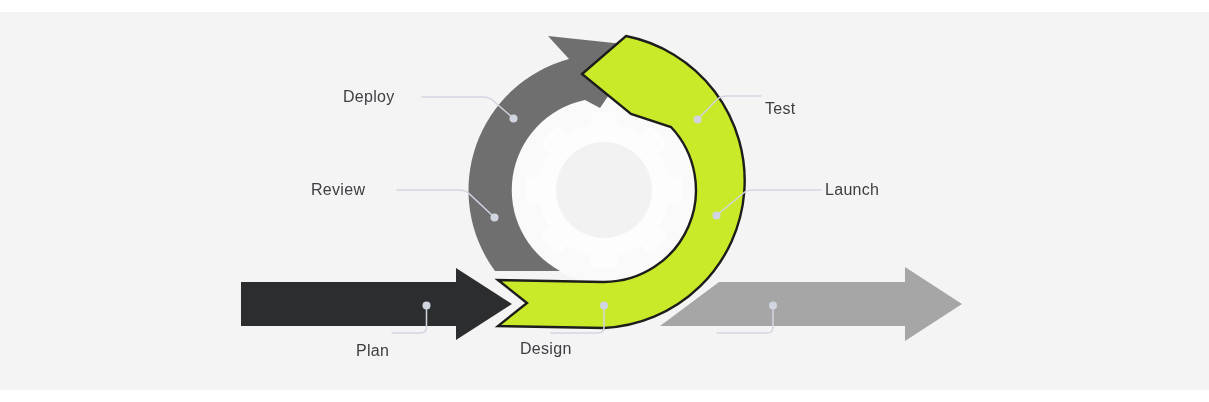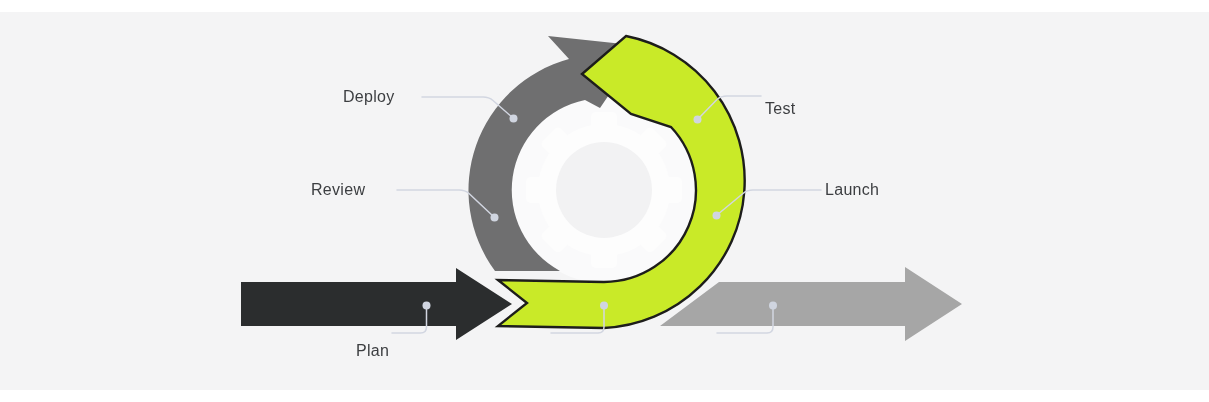--- a/index.html
+++ b/index.html
@@ -86,13 +86,14 @@
       <circle cx="604" cy="305.5" r="4"></circle>
       <circle cx="773" cy="305.5" r="4"></circle>
     </g>
   </svg>
 
   <div class="step-label lbl-deploy" style="color: rgb(60, 62, 65);">Deploy</div>
   <div class="step-label lbl-review" style="color: rgb(60, 62, 65);">Review</div>
   <div class="step-label lbl-test" style="color: rgb(60, 62, 65); margin-top: 12px;">Test</div>
   <div class="step-label lbl-develop" style="color: rgb(60, 62, 65);">Launch</div>
   <div class="step-label lbl-plan" style="color: rgb(60, 62, 65);">Plan</div>
+  <div class="step-label lbl-design" style="color: rgb(60, 62, 65);">Design</div>
 </div>
 
 </body></html>

